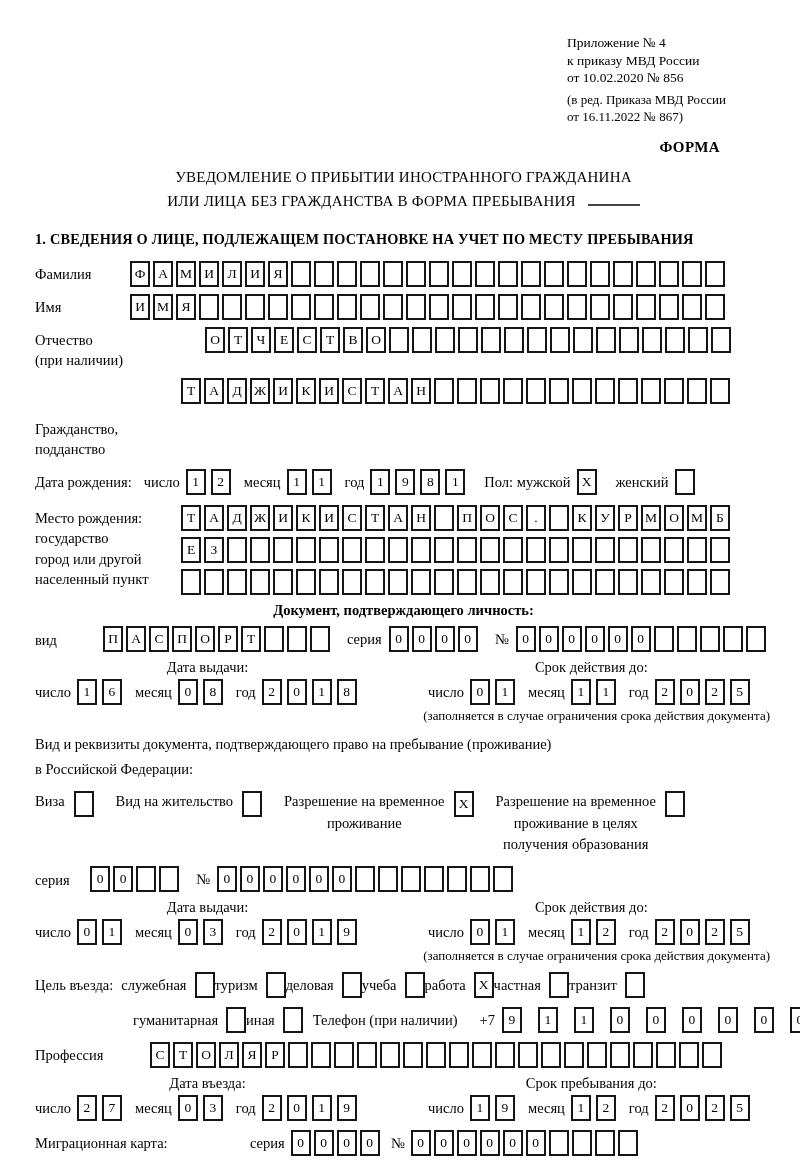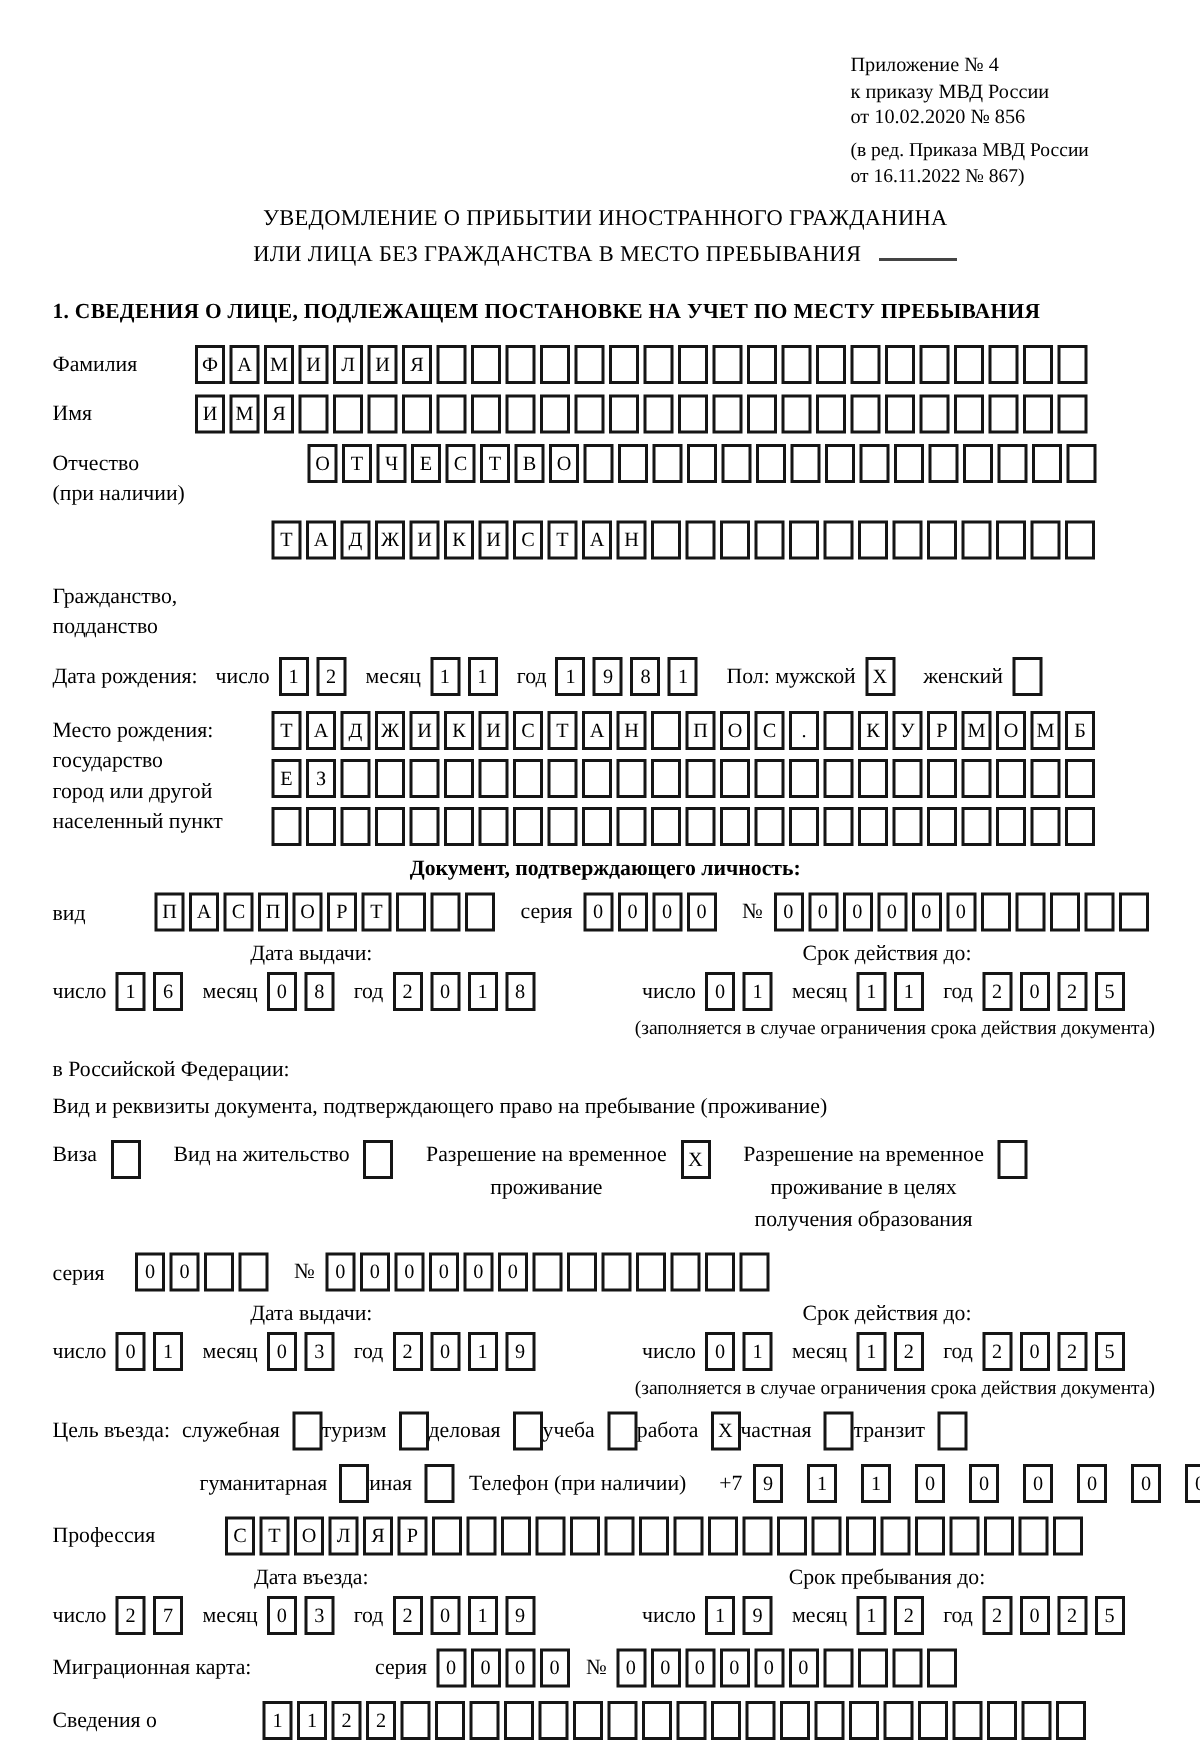--- a/index.html
+++ b/index.html
@@ -86,24 +86,25 @@
   <div class="hdr">
     <div>Приложение № 4</div>
     <div>к приказу МВД России</div>
     <div>от 10.02.2020 № 856</div>
     <div class="rev">
       <div>(в ред. Приказа МВД России</div>
       <div>от 16.11.2022 № 867)</div>
     </div>
   </div>
 
+  <div class="forma">ФОРМА</div>
 
   <div class="title">
     <div>УВЕДОМЛЕНИЕ О ПРИБЫТИИ ИНОСТРАННОГО ГРАЖДАНИНА</div>
-    <div><span>ИЛИ ЛИЦА БЕЗ ГРАЖДАНСТВА В МЕСТО ПРЕБЫВАНИЯ</span><span class="blank-line"></span></div>
+    <div><span>ИЛИ ЛИЦА БЕЗ ГРАЖДАНСТВА В ФОРМА ПРЕБЫВАНИЯ</span><span class="blank-line"></span></div>
   </div>
 
   <div class="sect">1. СВЕДЕНИЯ О ЛИЦЕ, ПОДЛЕЖАЩЕМ ПОСТАНОВКЕ НА УЧЕТ ПО МЕСТУ ПРЕБЫВАНИЯ</div>
 
   <div class="frow">
     <div class="lbl w-sur">Фамилия</div>
     <div class="cells">
         <span class="cell">Ф</span>
         <span class="cell">А</span>
         <span class="cell">М</span>
@@ -429,22 +430,22 @@
             <span class="cell">0</span>
             <span class="cell">2</span>
             <span class="cell">5</span>
           </span>
       </div>
     </div>
   </div>
   <div class="note">(заполняется в случае ограничения срока действия документа)</div>
 
   <div class="intro">
+    <div>Вид и реквизиты документа, подтверждающего право на пребывание (проживание)</div>
     <div>в Российской Федерации:</div>
-    <div>Вид и реквизиты документа, подтверждающего право на пребывание (проживание)</div>
   </div>
 
   <div class="opts">
     <div class="opt">
       <div class="ol">Виза</div>
       <div class="cells">
           <span class="cell"></span>
         </div>
     </div>
     <div class="opt">

